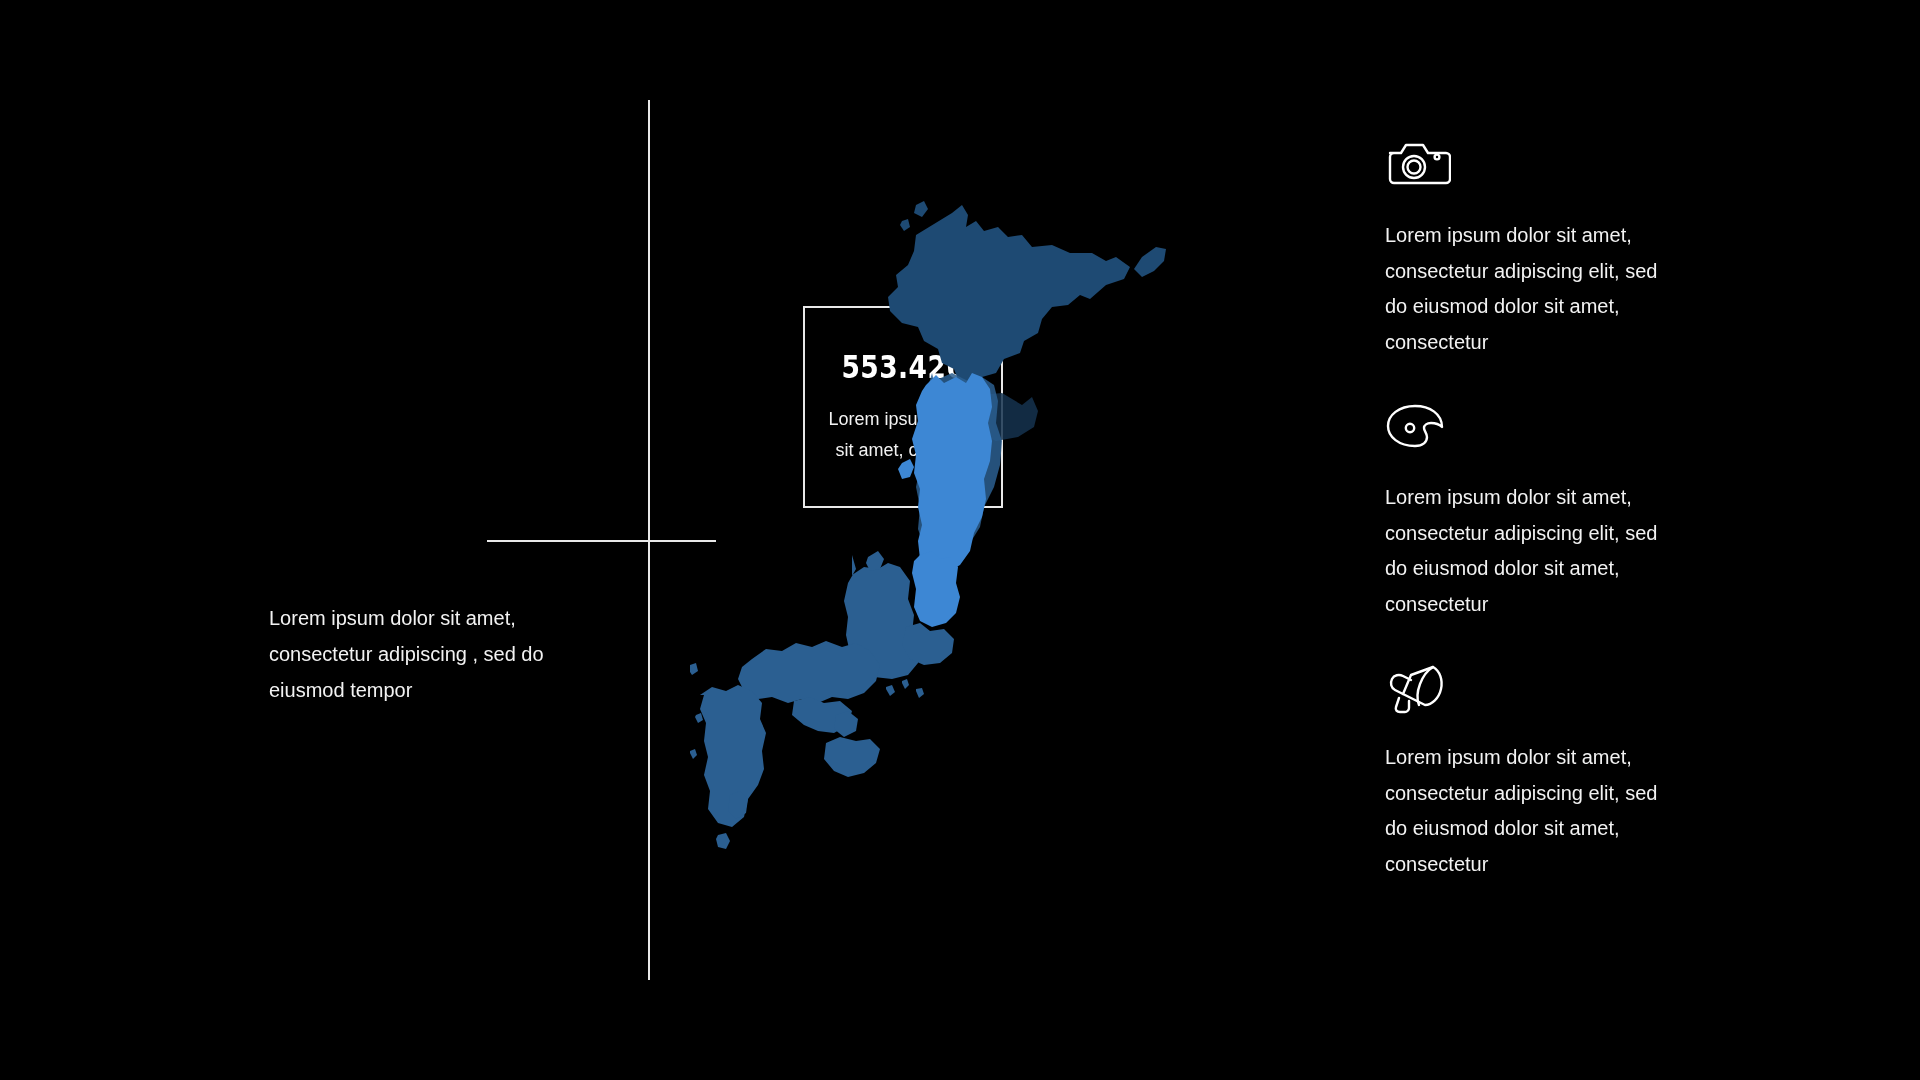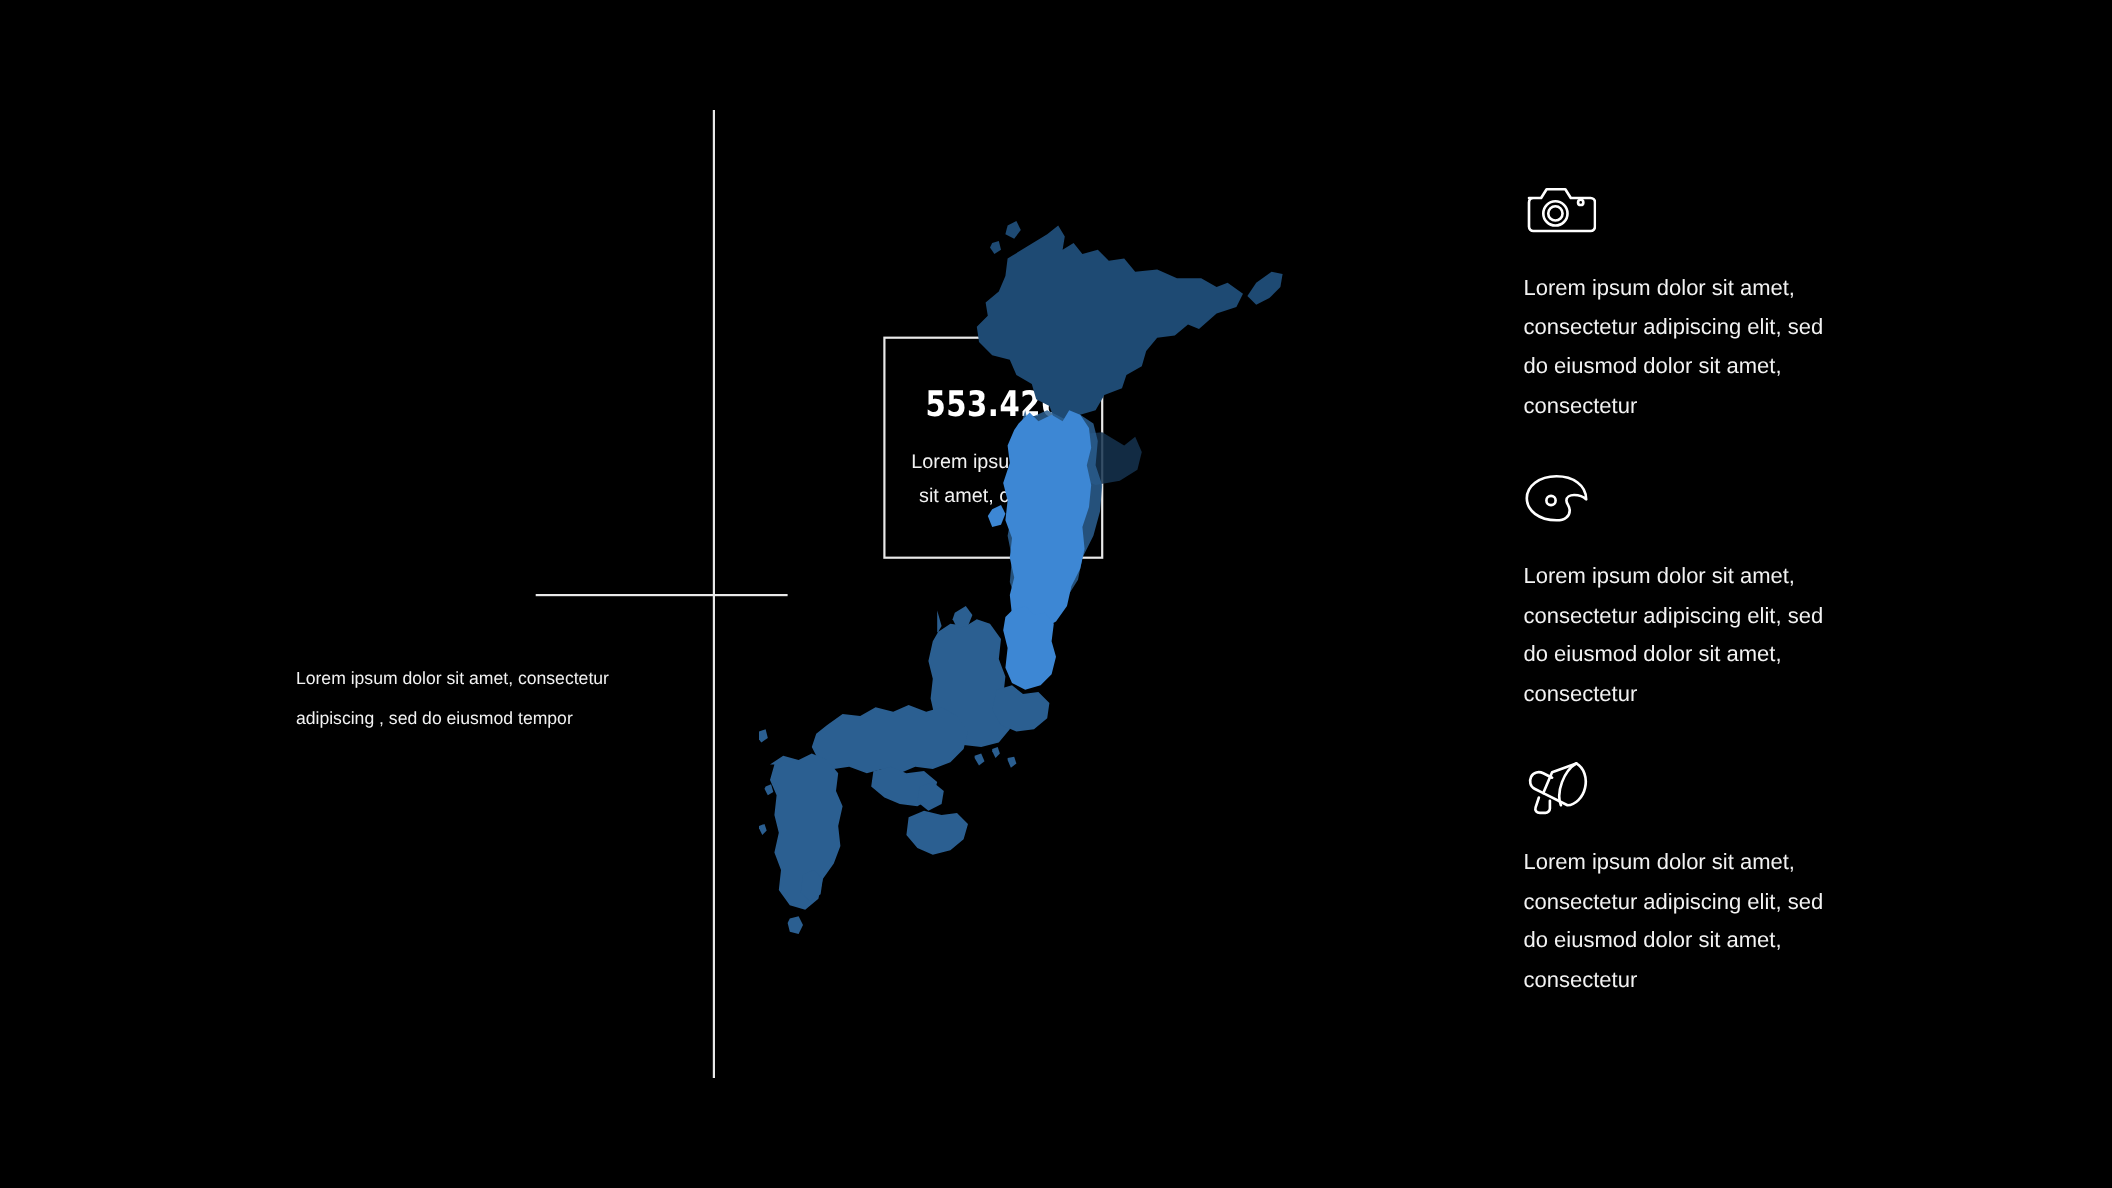--- a/index.html
+++ b/index.html
@@ -43,21 +43,21 @@
     transform:scaleX(0.78);
     transform-origin:left top;
     white-space:nowrap;
   }
   .title-text div { display:block; }
 
   
   .left-body {
     position:absolute; left:269px; top:600px;
     width:330px;
-    font-size:16px;
+    font-size:20px;
     line-height:36px;
     color:#f2f2f2;
     font-weight:300;
   }
 
   
   .stat-box {
     position:absolute; left:803px; top:306px;
     width:200px; height:202px;
     border:2px solid #e9e9e9;
@@ -83,21 +83,21 @@
   }
 
   
   .map-wrap {
     position:absolute; left:690px; top:195px;
     width:660px; height:700px;
   }
   .map-wrap svg { width:100%; height:100%; display:block; }
 
   
-  .features { position:absolute; left:1385px; top:163px; width:320px; }
+  .features { position:absolute; left:1385px; top:136px; width:320px; }
   .feature { margin-bottom:40px; }
   .feature-icon { width:66px; height:54px; margin-bottom:28px; }
   .feature-icon svg { width:100%; height:100%; display:block; }
   .feature-text {
     font-size:20px;
     line-height:35.5px;
     color:#f2f2f2;
     font-weight:300;
     width:300px;
   }

